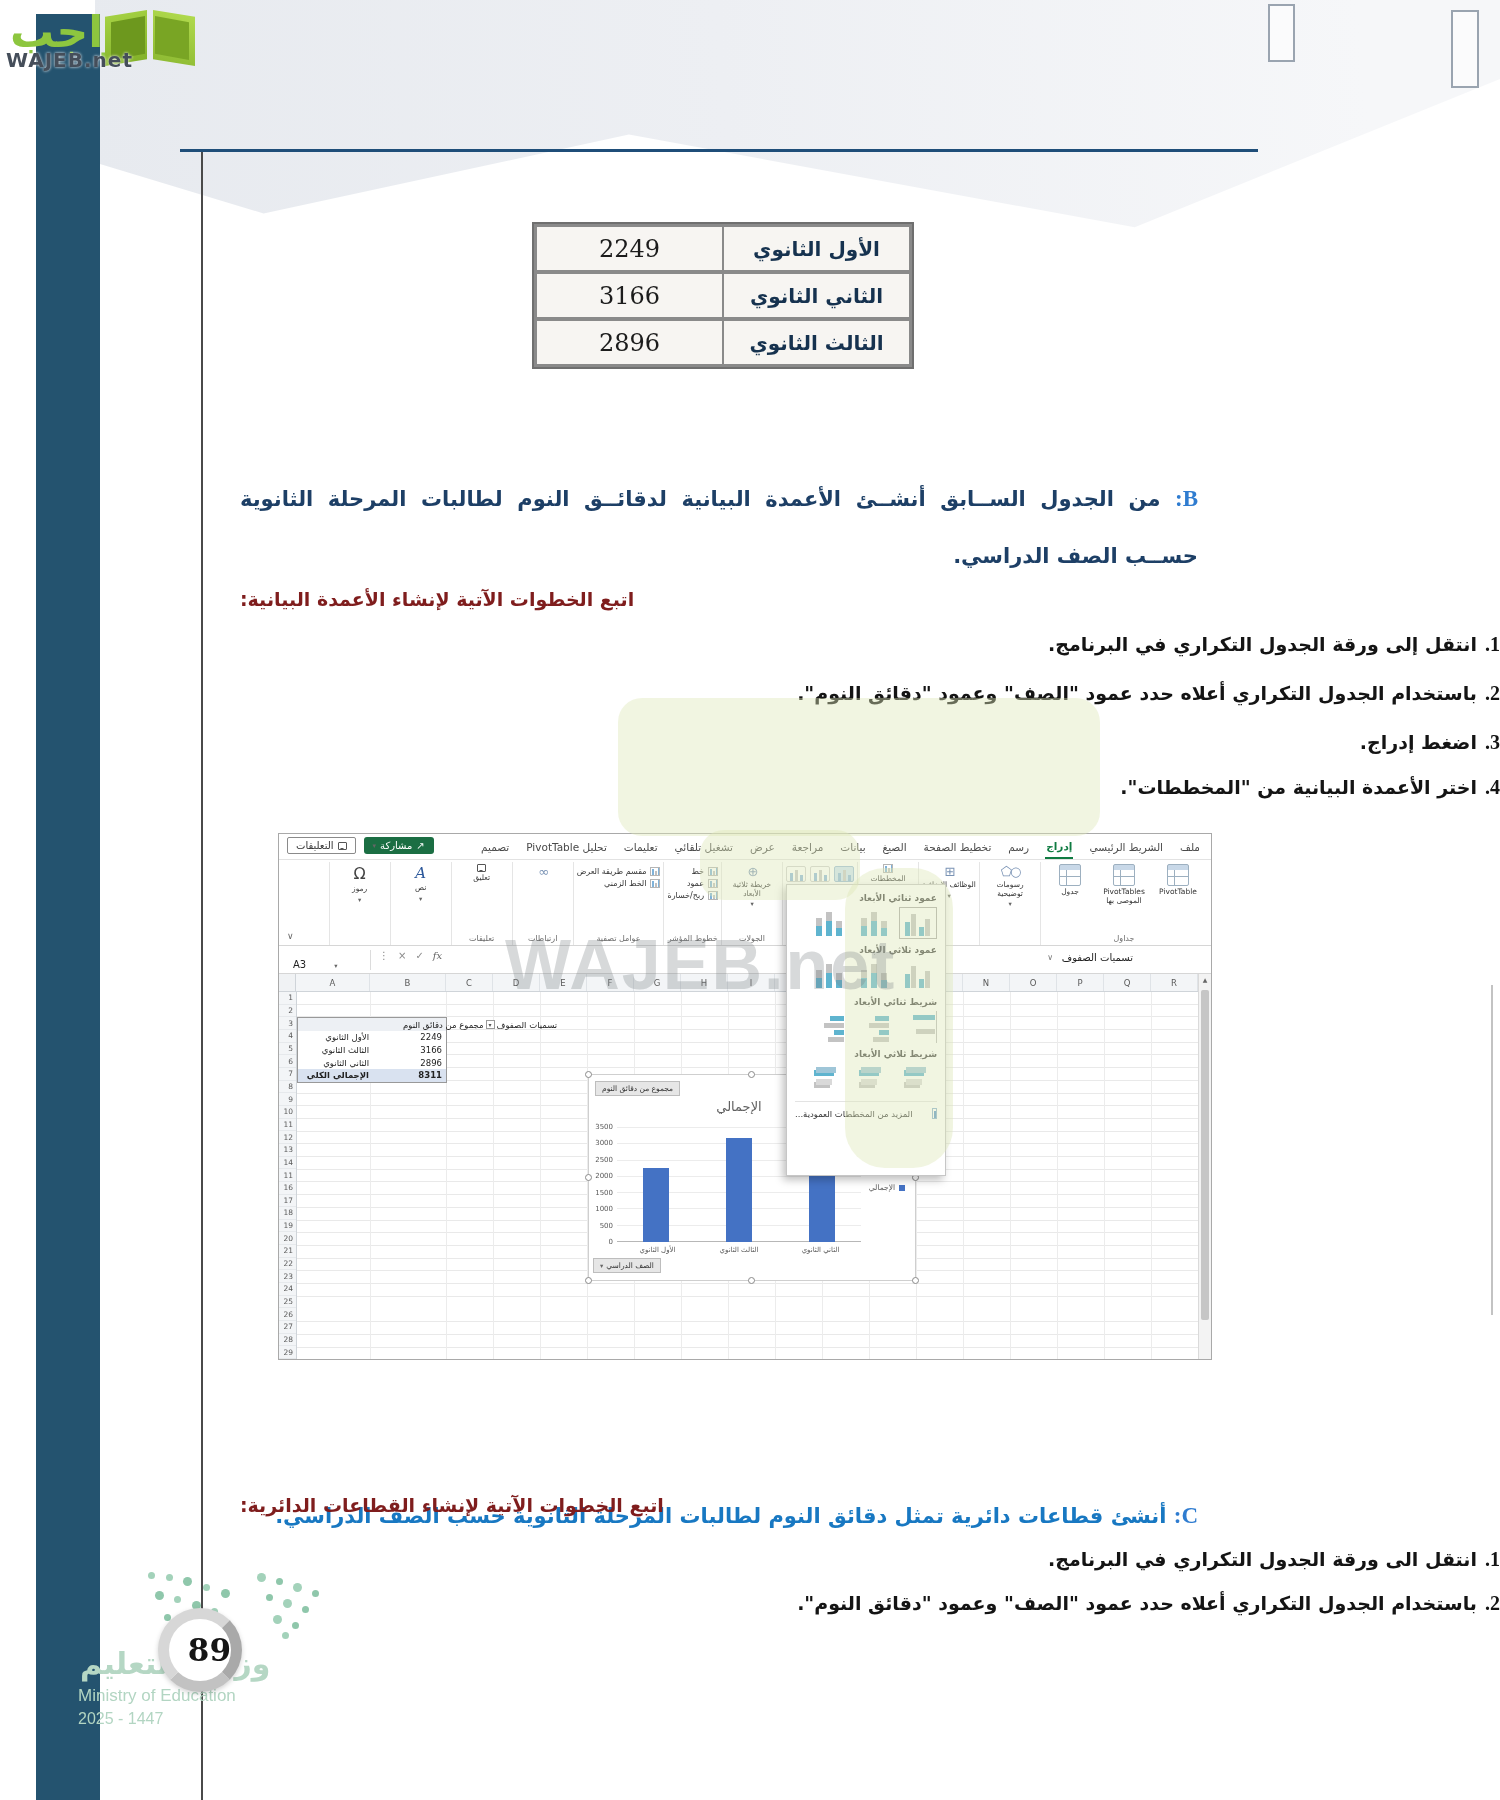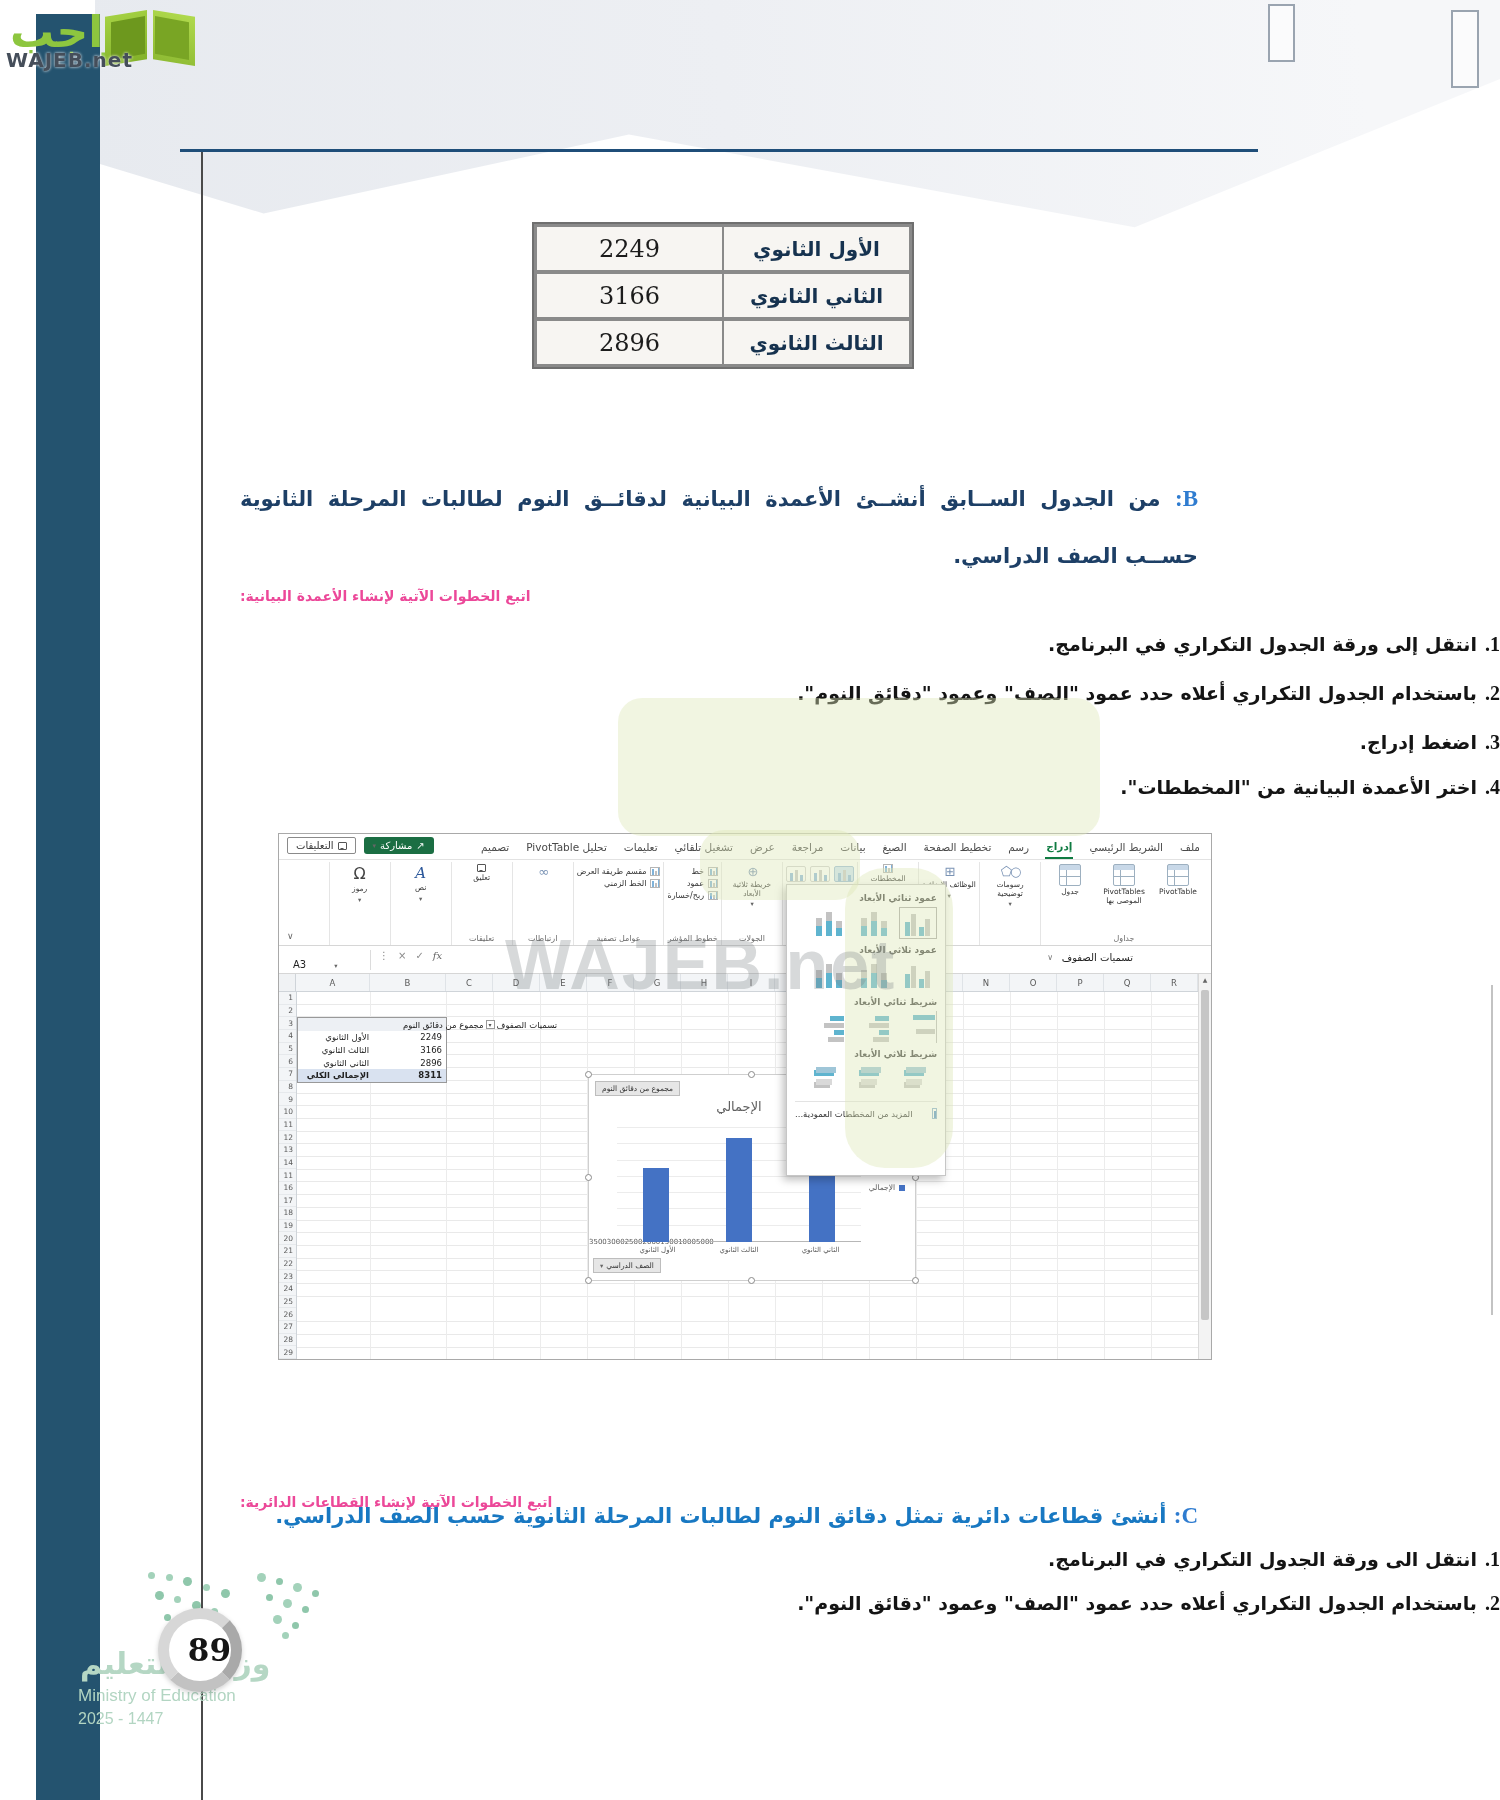--- a/index.html
+++ b/index.html
@@ -34,21 +34,21 @@
   .drow{display:flex}
   .dh{height:45px;background:#26588a;color:#fff;font-weight:bold;font-size:22px;display:flex;align-items:center;justify-content:center;direction:rtl}
   .dc{height:45px;display:flex;align-items:center;justify-content:center}
   .cmin{width:190px}
   .cgrd{width:190px;font-weight:bold;font-size:20px;color:#16324f;direction:rtl}
   .dval{font-family:"DejaVu Serif",serif;font-size:24px;color:#1c1c1c}
 
   
   .sec-b{left:240px;top:470px;width:958px;direction:rtl;text-align:justify;font-weight:bold;font-size:21px;color:#1d3f66;line-height:57px}
   .sec-b .lab,.sec-c .lab{color:#2f7cd0;font-family:"Liberation Serif",serif;font-size:23px}
-  .intro{direction:rtl;font-weight:bold;font-size:14px;color:#ec4899}
+  .intro{direction:rtl;font-weight:bold;font-size:19px;color:#7f1d1d}
   .in-b{left:240px;top:588px;width:800px;text-align:left}
   .steps{direction:rtl;font-weight:bold;font-size:19px;color:#141414}
   .steps .step{position:absolute;right:0;white-space:nowrap}
   .stepwrap-b{left:240px;top:0;width:1260px}
   .sb0{top:633px}.sb1{top:682px}.sb2{top:731px}.sb3{top:776px}
   .steps .n{font-family:"Liberation Serif",serif;font-size:20px;margin-left:8px}
   .sec-c{left:240px;top:1503px;width:958px;direction:rtl;text-align:right;font-weight:bold;font-size:21px;color:#1878c2}
   .in-c{left:240px;top:1494px;width:800px;text-align:left}
   .sc0{top:1548px}.sc1{top:1592px}
 
@@ -138,21 +138,21 @@
   .fb2{left:4px;top:183px}
   .ch-title{position:absolute;left:28px;top:24px;width:244px;text-align:center;font-size:13px;color:#616161;direction:rtl}
   .plot{position:absolute;left:28px;top:52px;width:244px;height:115px}
   .gridlines{position:absolute;inset:0;display:flex;flex-direction:column;justify-content:space-between}
   .gl{height:1px;background:#ececec}
   .gridlines div:last-child{background:#b7b7b7}
   .bars{position:absolute;left:0;right:0;bottom:0;height:115px;display:flex;align-items:flex-end;justify-content:space-between;padding:0 26px}
   .chart-bar{width:26px;background:#4472c4}
   .cats{position:absolute;left:0;right:0;top:119px;display:flex;justify-content:space-between;padding:0 0}
   .cat{width:81px;text-align:center;font-size:7px;color:#595959;direction:rtl;white-space:nowrap}
-  .yaxis{position:absolute;left:0;top:48px;width:24px;height:123px;display:flex;justify-content:space-between;align-items:flex-end;font-size:7px;color:#595959}
+  .yaxis{position:absolute;left:0;top:48px;width:24px;height:123px;display:flex;flex-direction:column;justify-content:space-between;align-items:flex-end;font-size:7px;color:#595959}
   .legend{position:absolute;right:10px;top:108px;display:flex;direction:rtl;gap:4px;align-items:center;font-size:7.5px;color:#595959}
   .lg-sq{width:6px;height:6px;background:#4472c4;display:inline-block}
 
   
   .chart-menu{position:absolute;left:507px;top:50px;width:160px;height:292px;background:#fff;border:1px solid #c6c6c6;box-shadow:-3px 4px 8px rgba(0,0,0,.25);z-index:7;direction:rtl;padding:6px 8px;font-size:9px;color:#444}
   .cm-title{font-weight:bold;margin:2px 0 4px 0;white-space:nowrap}
   .cm-row{display:flex;gap:7px;margin-bottom:6px}
   .cm-ic{width:38px;height:32px;padding:2px;border:1px solid transparent}
   .cm-sel{border-color:#abaaaa;background:#eef2f6}
   .i-col{background:linear-gradient(#5fb4cf,#5fb4cf) 3px bottom/5px 14px,linear-gradient(#c3c3c3,#c3c3c3) 9px bottom/5px 22px,linear-gradient(#5fb4cf,#5fb4cf) 17px bottom/5px 9px,linear-gradient(#c3c3c3,#c3c3c3) 23px bottom/5px 17px;background-repeat:no-repeat;background-origin:content-box}

